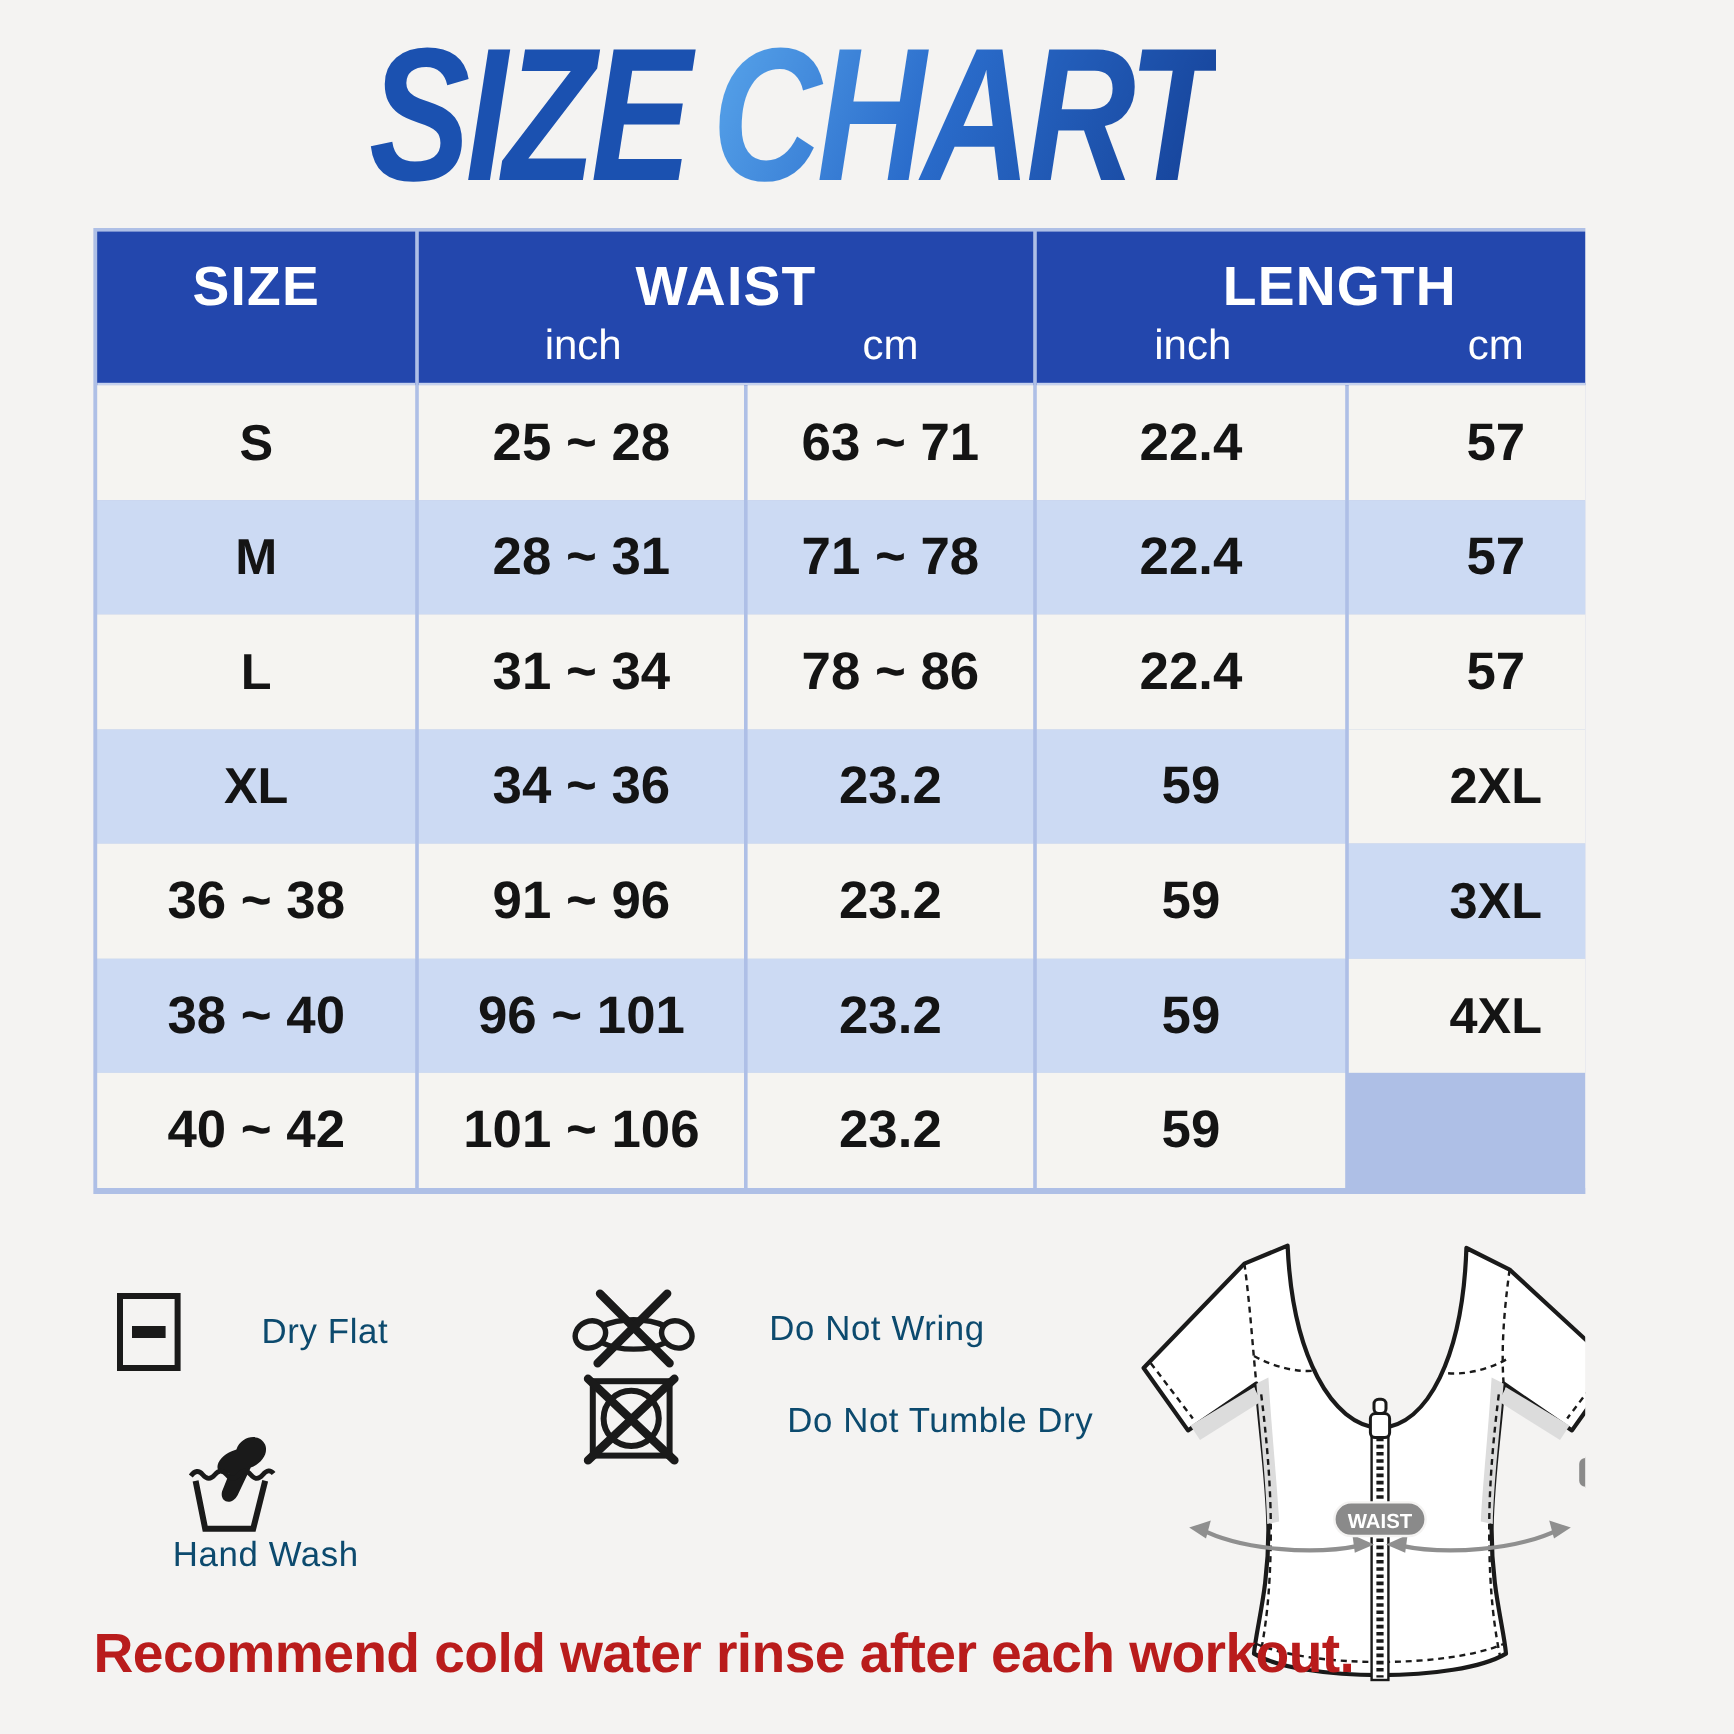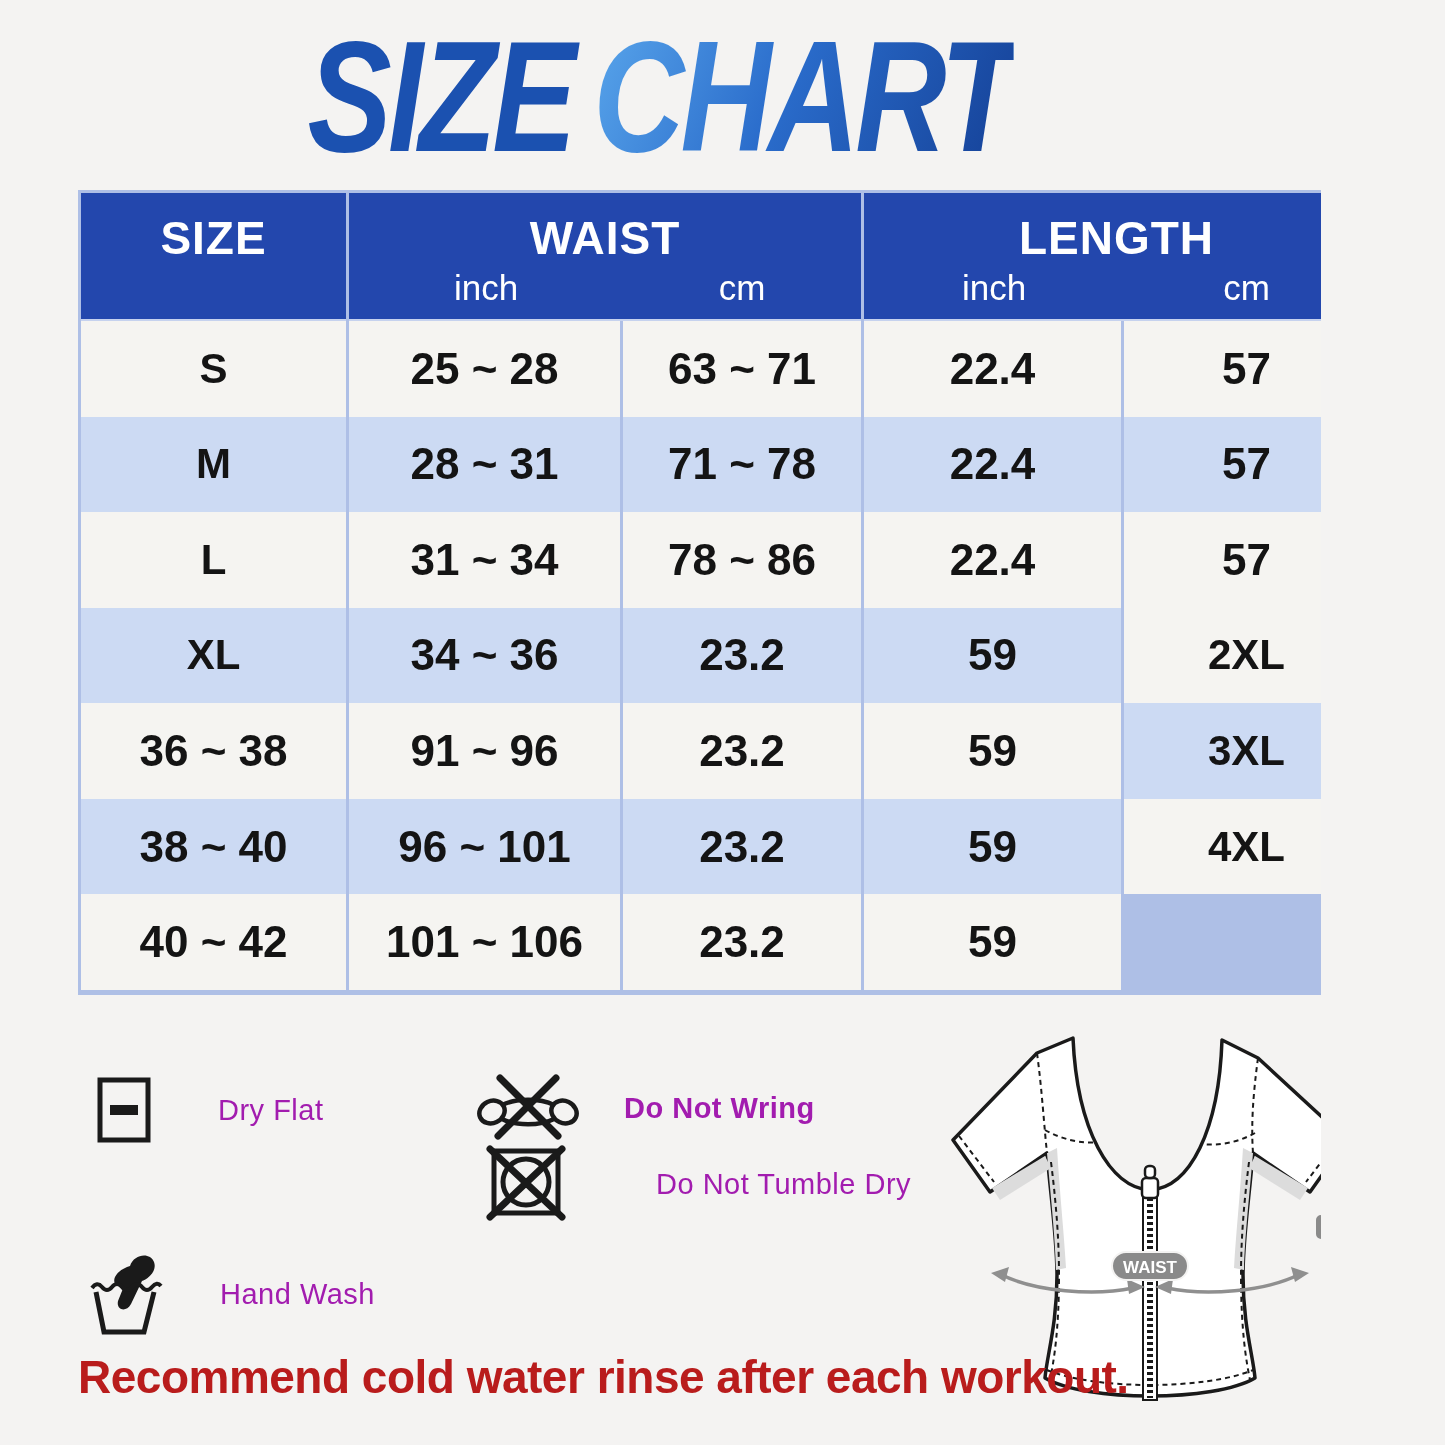--- a/index.html
+++ b/index.html
@@ -33,26 +33,26 @@
   .th-length{grid-column:4/6;}
   .th-length .units{grid-template-columns:260px 245px;}
   .td{display:flex;align-items:center;justify-content:center;
       font-size:44px;font-weight:bold;color:#141414;}
   .td.sizecol{font-size:42px;}
   .td.light{background:#f5f4f1;}
   .td.blue{background:#ccdaf3;}
 
   
   .care-item{position:absolute;display:flex;align-items:center;}
-  .care-label{font-size:29px;color:#a21caf;letter-spacing:.5px;white-space:nowrap;}
+  .care-label{font-size:29px;color:#0c4a6e;letter-spacing:.5px;white-space:nowrap;}
   #care-dry-flat{left:96px;top:1076px;}
   #care-dry-flat .care-label{margin-left:66px;}
   #care-do-not-wring{left:476px;top:1072px;}
-  #care-do-not-wring .care-label{margin-left:44px;font-weight:bold;}
-  #care-hand-wash{left:88px;top:1250px;}
+  #care-do-not-wring .care-label{margin-left:61px;}
+  #care-hand-wash{left:88px;top:1192px;flex-direction:column;}
   #care-hand-wash .care-label{margin-left:56px;}
   #care-do-not-tumble-dry{left:486px;top:1145px;}
   #care-do-not-tumble-dry .care-label{margin-left:88px;}
 
   
   .vest{position:absolute;left:945px;top:1030px;width:500px;height:400px;}
 
   
   .note{position:absolute;left:78px;top:1350px;font-size:46px;font-weight:bold;
         color:#b91c1c;letter-spacing:-0.5px;white-space:nowrap;}

